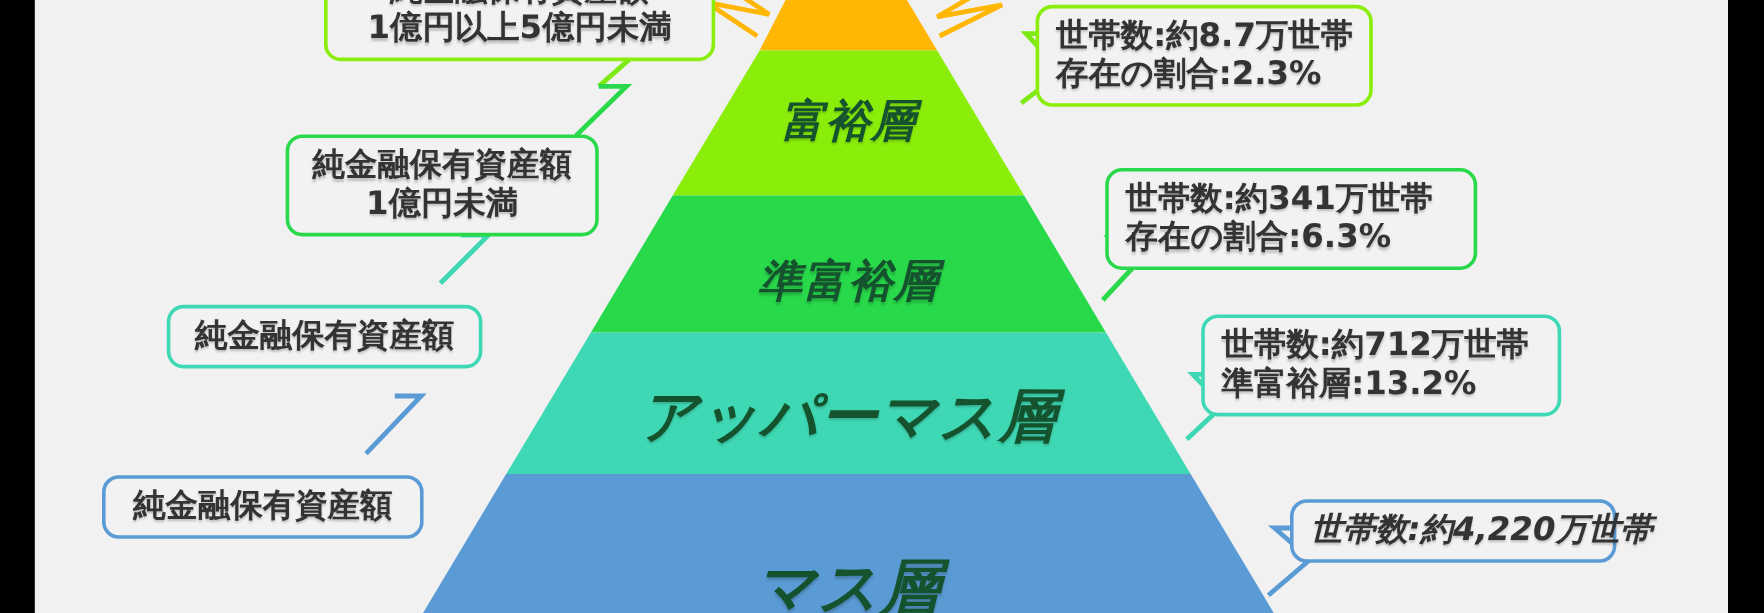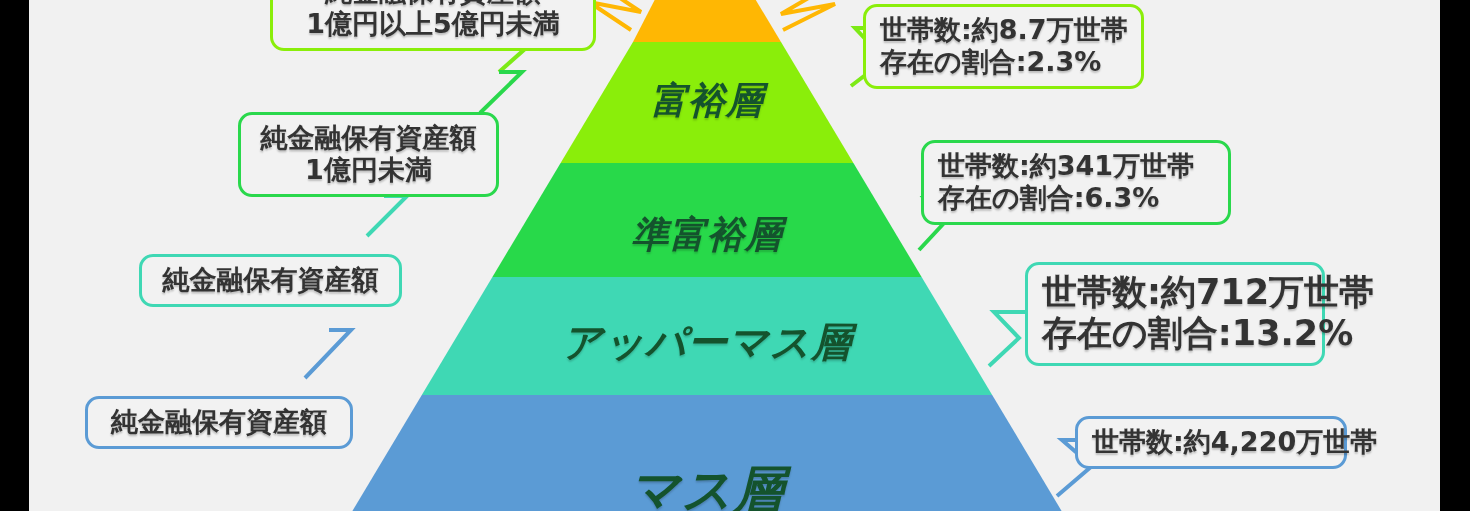--- a/index.html
+++ b/index.html
@@ -106,21 +106,21 @@
           <polyline points="300,330 322,330 276,378"></polyline>
           <polyline points="1028,496 1063,466 1033,440 1070,440"></polyline>
         </g>
       </svg>
     </div>
 
     <div class="tier-label" style="left:678px;top:76px;font-size:37px;">富裕層</div>
 
     <div class="tier-label" style="left:678px;top:198px;font-size:37px;margin-top:12px;">準富裕層</div>
 
-    <div class="tier-label" style="left:678px;top:315px;font-size:40px;">アッパーマス層</div>
+    <div class="tier-label" style="left:678px;top:315px;font-size:48px;">アッパーマス層</div>
 
     <div class="tier-label" style="left:678px;top:457px;font-size:50px;">マス層</div>
 
     <div class="callout" style="left:241px;top:-34px;width:326px;border-color:#8aee0a;font-size:27px;">
       <span class="ln">純金融保有資産額</span>
       <span class="ln">1億円以上5億円未満</span>
     </div>
 
     <div class="callout" style="left:209px;top:112px;width:261px;border-color:#2ad84c;font-size:27px;">
       <span class="ln">純金融保有資産額</span>
@@ -138,23 +138,23 @@
     <div class="callout" style="left:834px;top:4px;width:281px;border-color:#8aee0a;font-size:27px;text-align:left;">
       <span class="ln">世帯数:約8.7万世帯</span>
       <span class="ln">存在の割合:2.3%</span>
     </div>
 
     <div class="callout" style="left:892px;top:140px;width:310px;border-color:#2ad84c;font-size:27px;text-align:left;">
       <span class="ln">世帯数:約341万世帯</span>
       <span class="ln">存在の割合:6.3%</span>
     </div>
 
-    <div class="callout" style="left:996px;top:262px;width:300px;border-color:#3fd8b4;font-size:35px;text-align:left;">
+    <div class="callout" style="left:972px;top:262px;width:300px;border-color:#3fd8b4;font-size:27px;text-align:left;">
       <span class="ln">世帯数:約712万世帯</span>
-      <span class="ln">存在の割合:13.2%</span>
+      <span class="ln">準富裕層:13.2%</span>
     </div>
 
-    <div class="callout" style="left:1046px;top:416px;width:272px;border-color:#5b9bd5;font-size:27px;text-align:left;">
+    <div class="callout" style="left:1046px;top:416px;width:272px;border-color:#5b9bd5;font-size:27px;text-align:left;font-style:italic;">
       <span class="ln">世帯数:約4,220万世帯</span>
     </div>
 
   </div>
 </div>
 
 </body></html>

